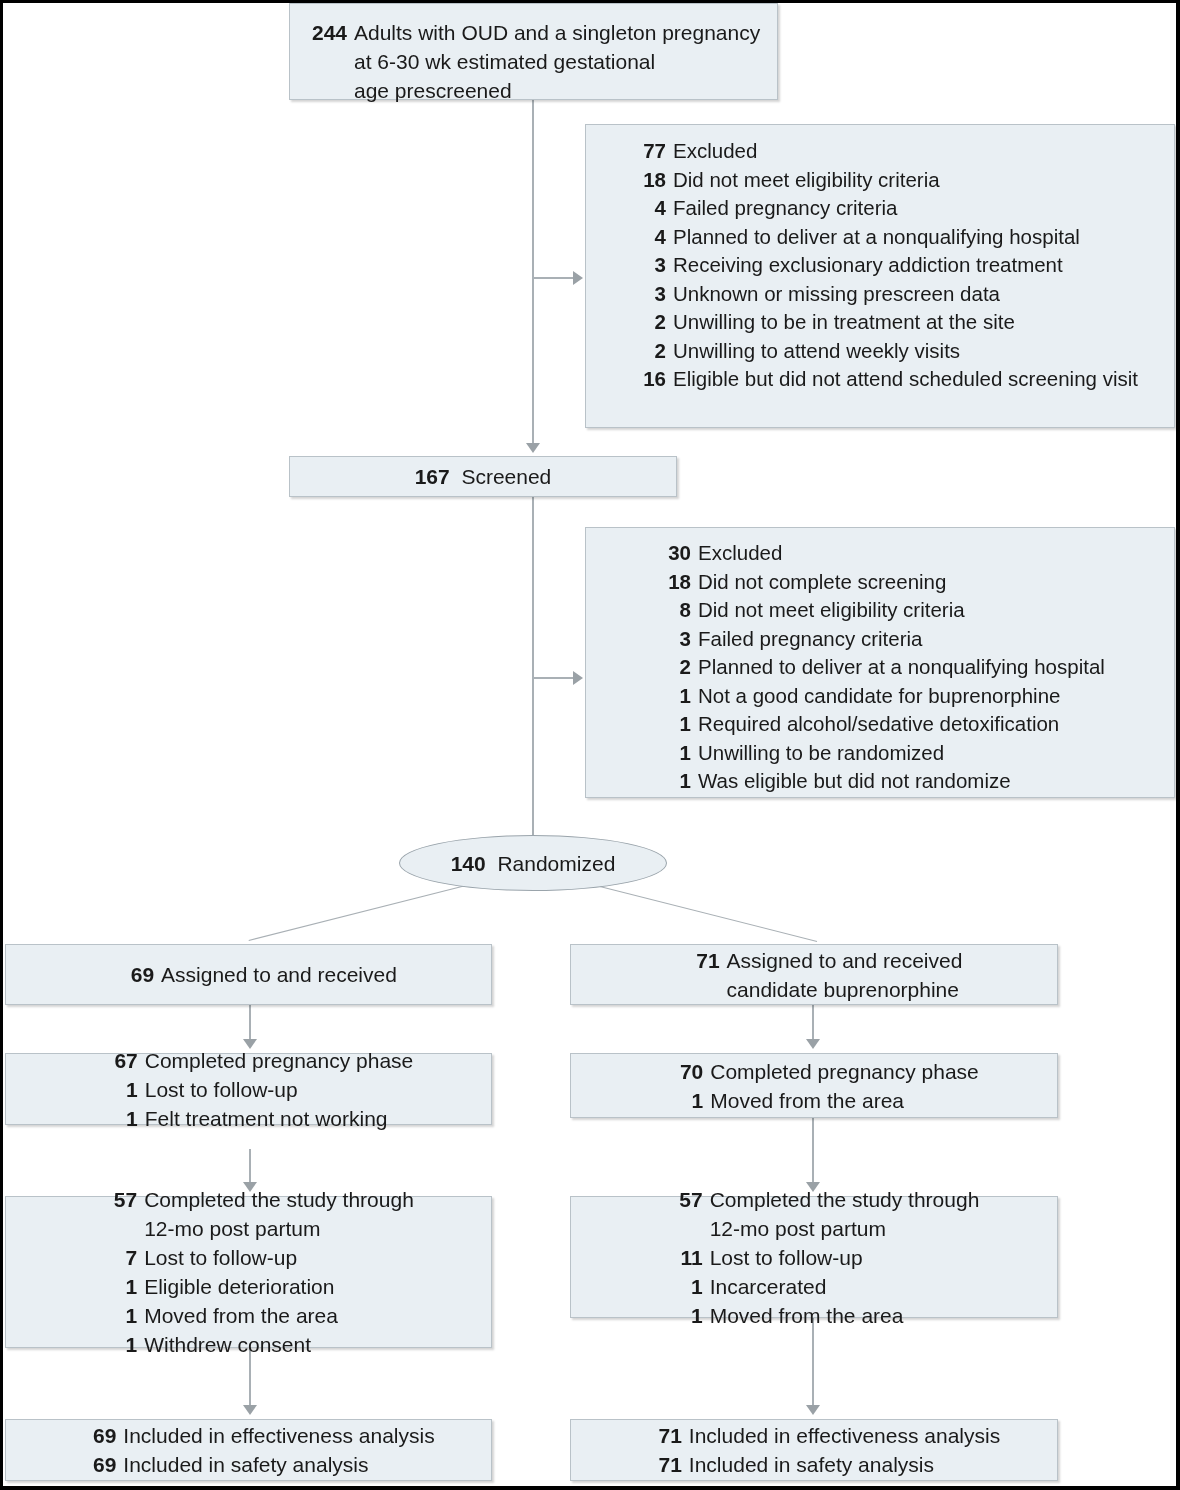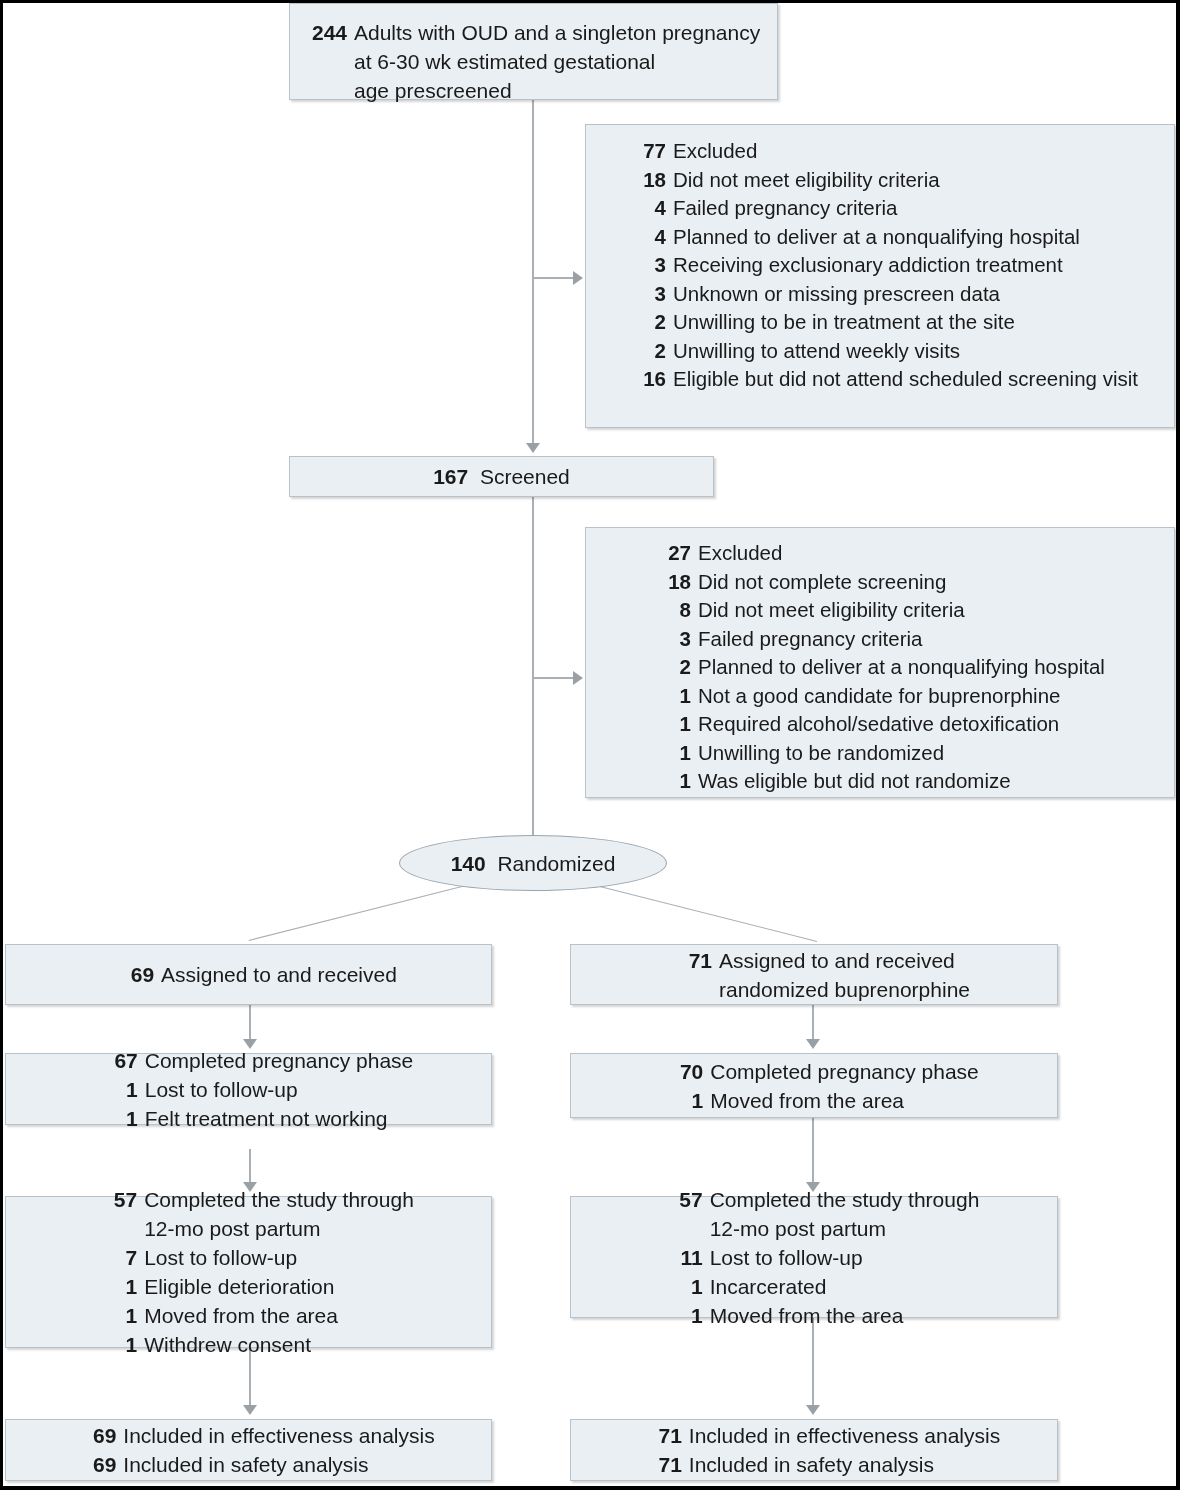--- a/index.html
+++ b/index.html
@@ -65,21 +65,21 @@
     border-top:7px solid transparent;border-bottom:7px solid transparent;
     border-left:10px solid #9aa1a6;
   }
   .diag{position:absolute;transform-origin:0 0;height:1.4px;background:#a9b0b5;}
 
   
   #n-prescreened{left:289px;top:3px;width:489px;height:97px;}
   #n-prescreened .rows{margin:14px 0 0 17px;}
   #n-excluded77{left:585px;top:124px;width:590px;height:304px;}
   #n-excluded77 .rows{margin:12px 0 0 17px;}
-  #n-screened{left:289px;top:456px;width:425px;height:41px;}
+  #n-screened{left:289px;top:456px;width:388px;height:41px;}
   #n-excluded27{left:585px;top:527px;width:590px;height:271px;}
   #n-excluded27 .rows{margin:11px 0 0 22px;}
   #n-randomized{left:399px;top:835px;width:268px;height:56px;}
 
   #n-l1{left:5px;top:944px;width:487px;height:61px;}
   #n-l2{left:5px;top:1053px;width:487px;height:72px;}
   #n-l3{left:5px;top:1196px;width:487px;height:152px;}
   #n-l4{left:5px;top:1419px;width:487px;height:62px;}
 
   #n-r1{left:570px;top:944px;width:488px;height:61px;}
@@ -189,21 +189,21 @@
     <div class="centerwrap">
       <div class="t21">
         <span style="font-weight:bold">167</span><span>&nbsp;&nbsp;</span><span>Screened</span>
       </div>
     </div>
   </div>
 
   <div class="node" id="n-excluded27">
     <div class="rows t20">
         <div class="row i0">
-          <div class="num" style="min-width: 30px;">27</div>
+          <div class="num" style="min-width: 30px;">30</div>
           <div class="lbl">Excluded</div>
         </div>
         <div class="row i1">
           <div class="num" style="min-width: 30px;">18</div>
           <div class="lbl">Did not complete screening</div>
         </div>
         <div class="row i1">
           <div class="num" style="min-width: 30px;">8</div>
           <div class="lbl">Did not meet eligibility criteria</div>
         </div>
@@ -321,21 +321,21 @@
 
   <div class="node" id="n-r1">
     <div class="centerwrap">
       <div class="rows t21">
           <div class="row">
             <div class="num" style="min-width: 34px;">71</div>
             <div class="lbl">Assigned to and received</div>
           </div>
           <div class="row">
             <div class="num" style="min-width: 34px;"></div>
-            <div class="lbl">randomized buprenorphine</div>
+            <div class="lbl">candidate buprenorphine</div>
           </div>
         </div>
     </div>
   </div>
 
   <div class="node" id="n-r2">
     <div class="centerwrap">
       <div class="rows t21">
           <div class="row">
             <div class="num" style="min-width: 34px;">70</div>

